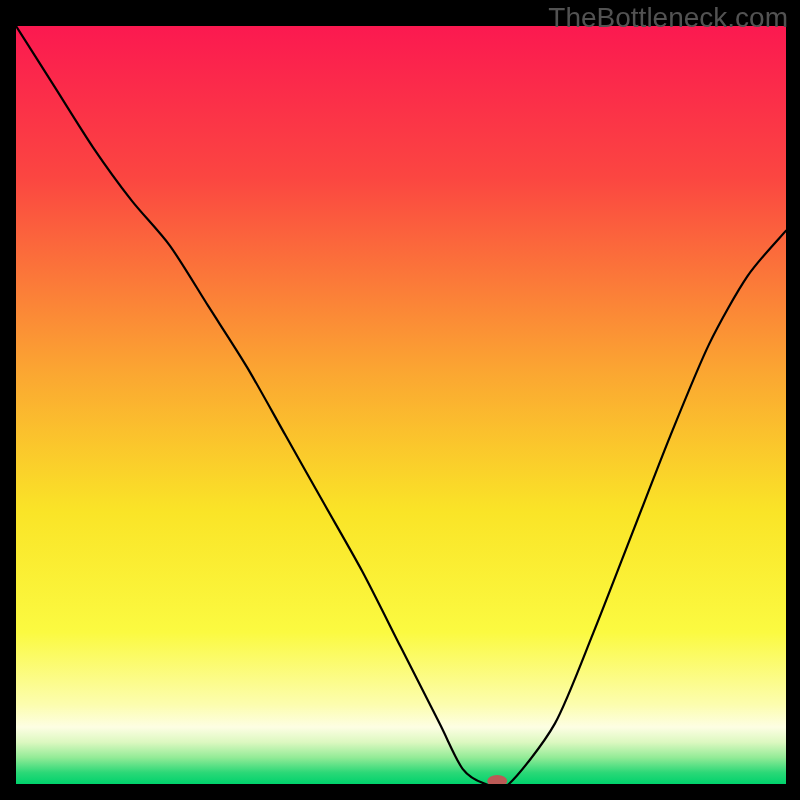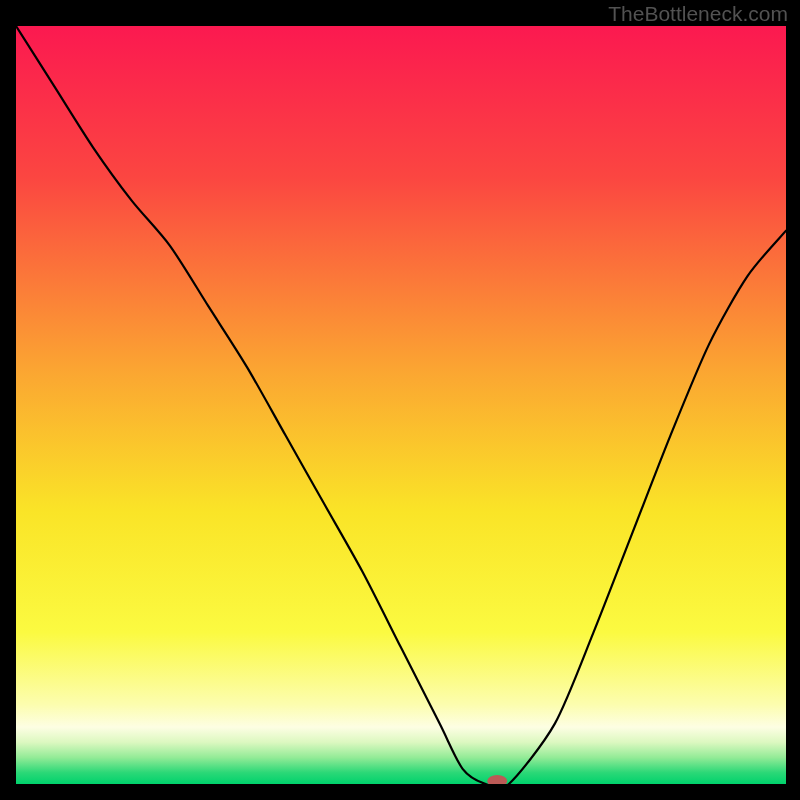--- a/index.html
+++ b/index.html
@@ -14,21 +14,21 @@
   .container {
     position: relative;
     width: 800px;
     height: 800px;
   }
   .attribution {
     position: absolute;
     top: 2px;
     right: 12px;
     color: #525252;
-    font-size: 21px;
+    font-size: 28px;
     font-weight: 500;
     z-index: 10;
   }
   .chart-frame {
     position: absolute;
     left: 16px;
     top: 26px;
     width: 770px;
     height: 758px;
     background: #000000;

